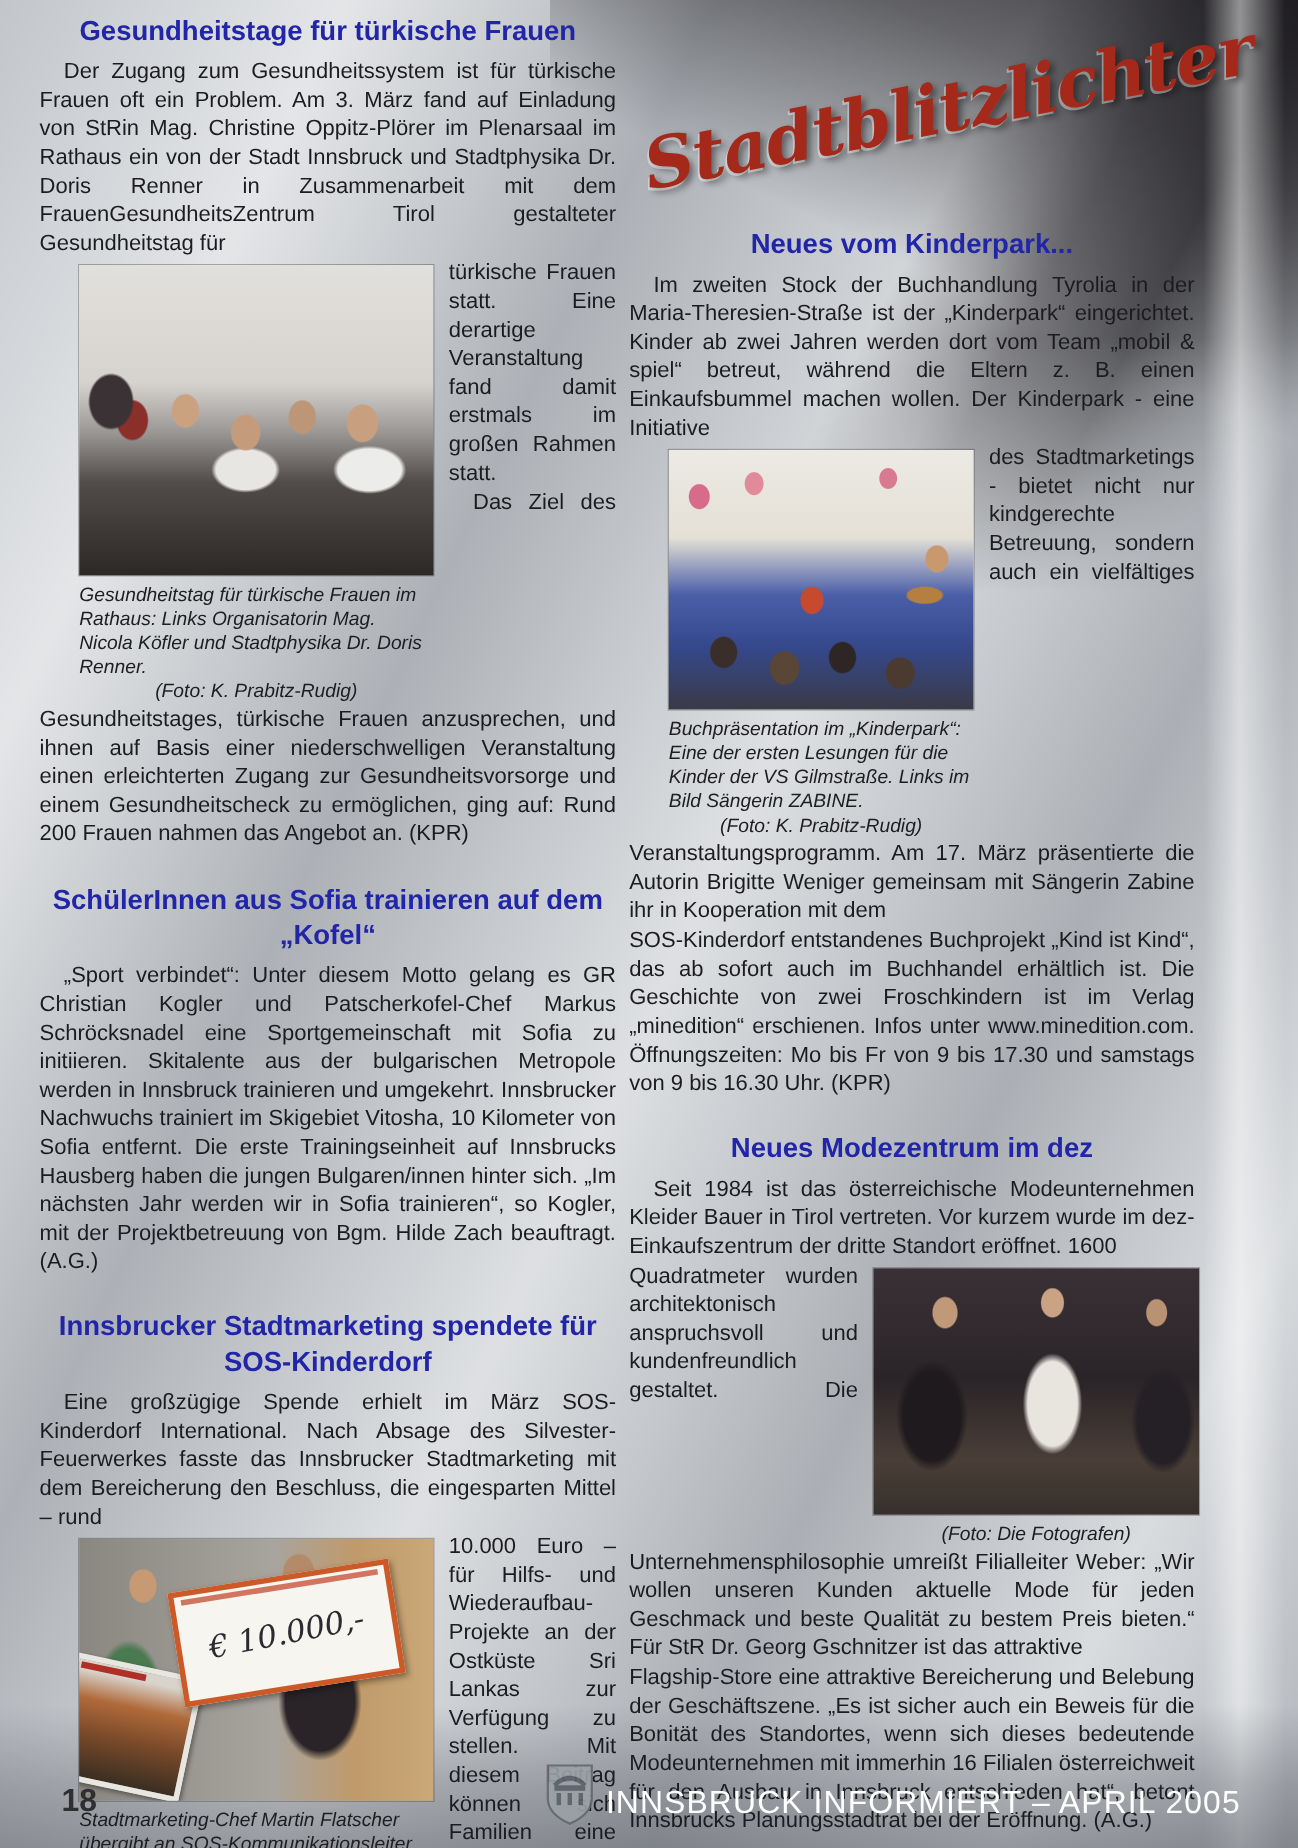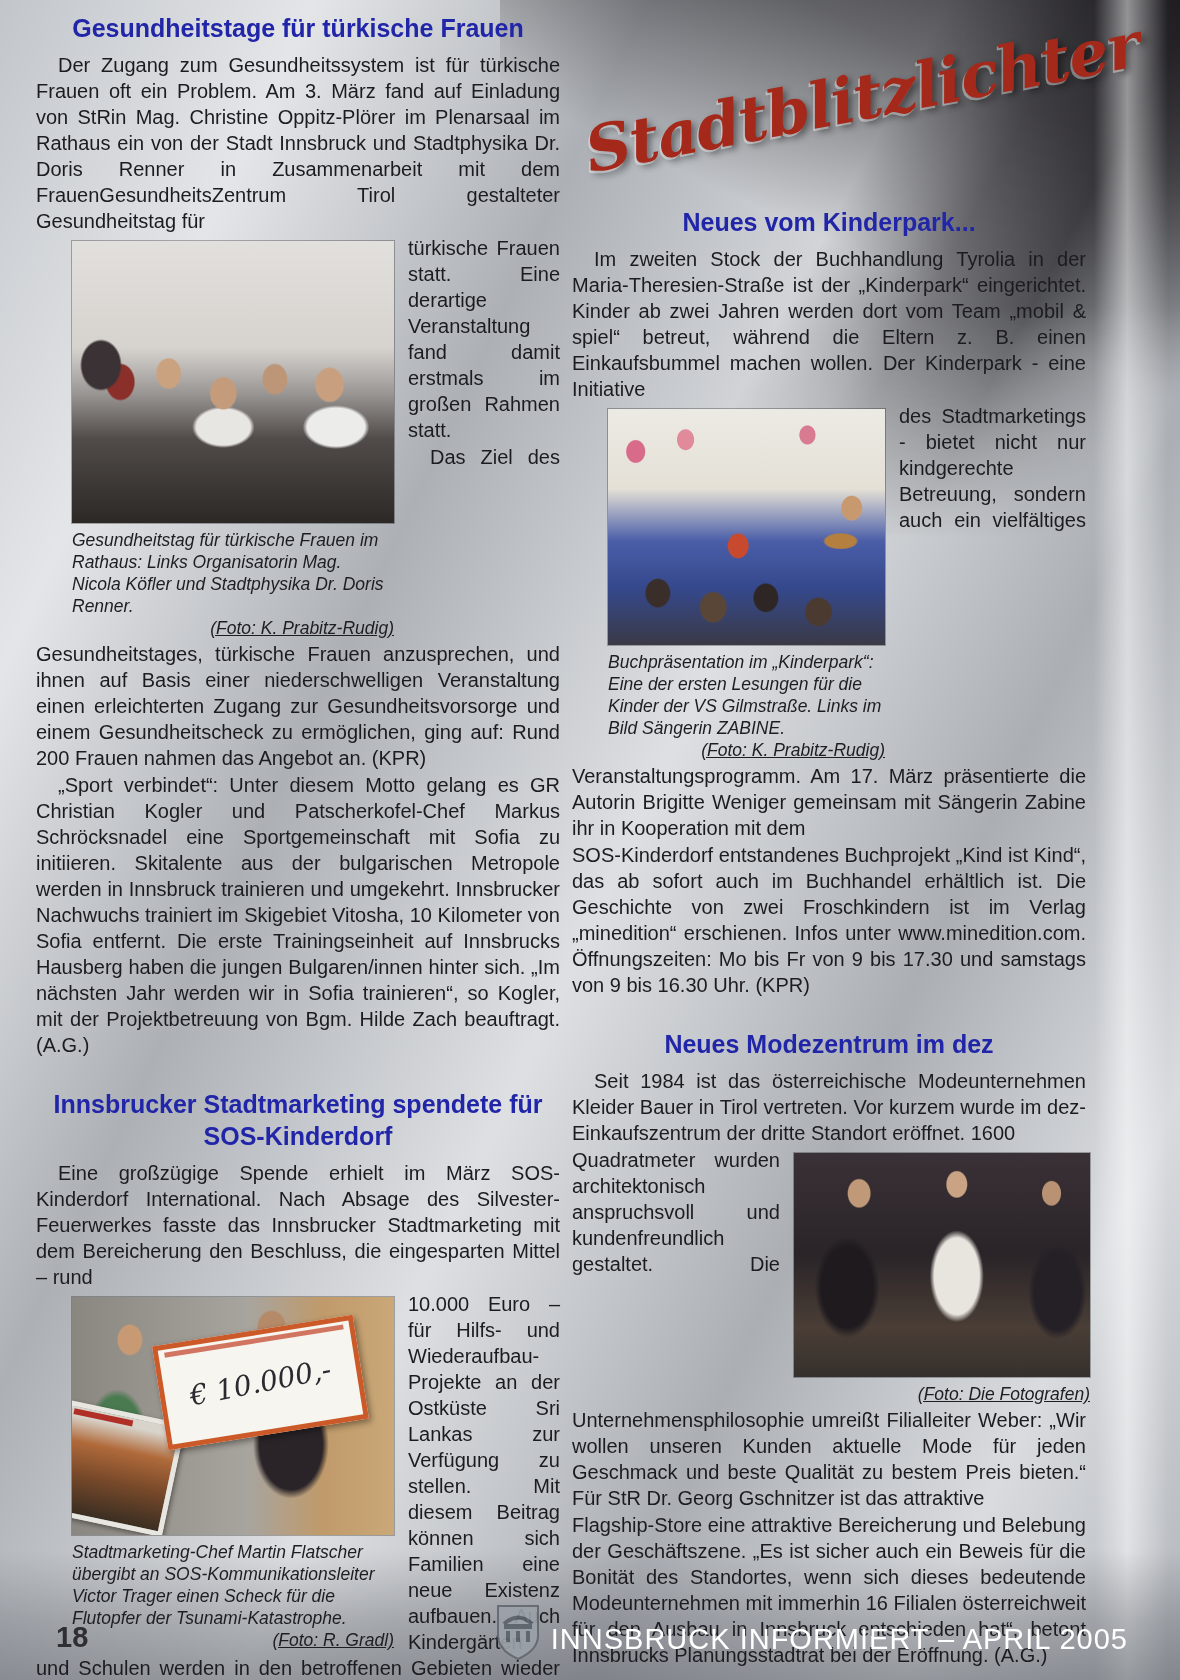--- a/index.html
+++ b/index.html
@@ -28,21 +28,21 @@
     text-align:center;margin:30px 10px 8px;}
   .first .sec-title{margin-top:0;}
   p.body{font-size:20px;line-height:26px;text-align:justify;margin:0 0 1px 0;}
   p.ind{text-indent:22px;}
 
   figure{margin:0;}
   .fig-left{float:left;margin:6px 14px 2px -8px;padding-left:44px;}
   .fig-right{float:right;margin:6px -4px 2px 14px;}
   .photo{position:relative;width:100%;box-shadow:0 0 0 1px rgba(0,0,0,0.28);overflow:hidden;}
   figcaption{font-style:italic;font-size:17.5px;line-height:22px;color:#1d1d22;padding-top:6px;}
-  .credit{display:block;text-align:right;text-decoration:underline;}
+  .credit{display:block;text-align:center;}
 
   .clear{clear:both;height:0;}
 
   
   .masthead{position:relative;height:200px;}
   .masthead-title{position:absolute;left:14px;top:108px;transform:rotate(-11deg);
     transform-origin:left center;white-space:nowrap;
     font-family:"DejaVu Serif",serif;font-style:italic;font-weight:bold;
     font-size:63px;color:#a5291a;letter-spacing:-1px;
     text-shadow:-2px 2px 0 rgba(255,255,255,0.40),3px 4px 7px rgba(0,0,0,0.45);}
@@ -120,20 +120,21 @@
           <span>Gesundheitstag für türkische Frauen im Rathaus: Links Organisatorin Mag. Nicola Köfler und Stadtphysika Dr. Doris Renner.</span>
           <span class="credit">(Foto: K. Prabitz-Rudig)</span>
         </figcaption>
       </figure>
       <p class="body">türkische Frauen statt. Eine derartige Veranstaltung fand damit erstmals im großen Rahmen statt.</p>
       <p class="body ind">Das Ziel des Gesundheitstages, türkische Frauen anzusprechen, und ihnen auf Basis einer niederschwelligen Veranstaltung einen erleichterten Zugang zur Gesundheitsvorsorge und einem Gesundheitscheck zu ermöglichen, ging auf: Rund 200 Frauen nahmen das Angebot an. (KPR)</p>
       <div class="clear"></div>
     </section>
 
     <section>
+      <h2 class="sec-title">SchülerInnen aus Sofia trainieren auf dem „Kofel“</h2>
       <p class="body ind">„Sport verbindet“: Unter diesem Motto gelang es GR Christian Kogler und Patscherkofel-Chef Markus Schröcksnadel eine Sportgemeinschaft mit Sofia zu initiieren. Skitalente aus der bulgarischen Metropole werden in Innsbruck trainieren und umgekehrt. Innsbrucker Nachwuchs trainiert im Skigebiet Vitosha, 10 Kilometer von Sofia entfernt. Die erste Trainingseinheit auf Innsbrucks Hausberg haben die jungen Bulgaren/innen hinter sich. „Im nächsten Jahr werden wir in Sofia trainieren“, so Kogler, mit der Projektbetreuung von Bgm. Hilde Zach beauftragt. (A.G.)</p>
     </section>
 
     <section>
       <h2 class="sec-title">Innsbrucker Stadtmarketing spendete für SOS-Kinderdorf</h2>
       <p class="body ind">Eine großzügige Spende erhielt im März SOS-Kinderdorf International. Nach Absage des Silvester-Feuerwerkes fasste das Innsbrucker Stadtmarketing mit dem Bereicherung den Beschluss, die eingesparten Mittel – rund</p>
       <figure class="fig-left" style="width:322px">
         <div class="photo ph-scheck">
           <div class="mini-photo"></div>
           <div class="check">

